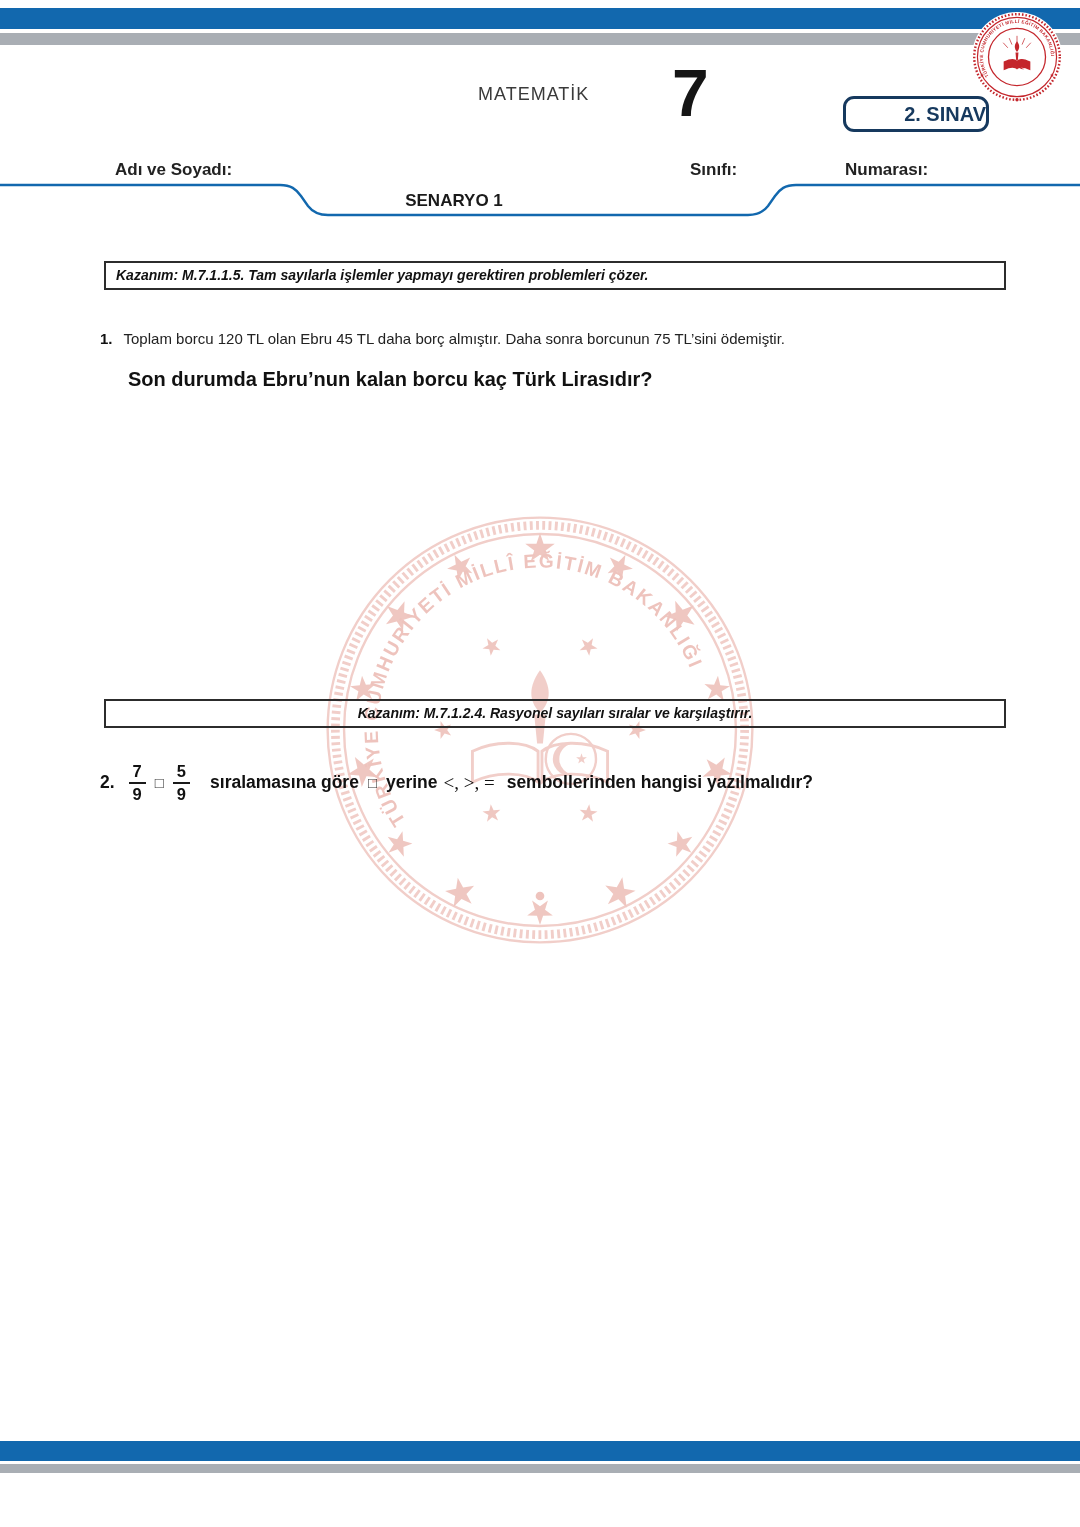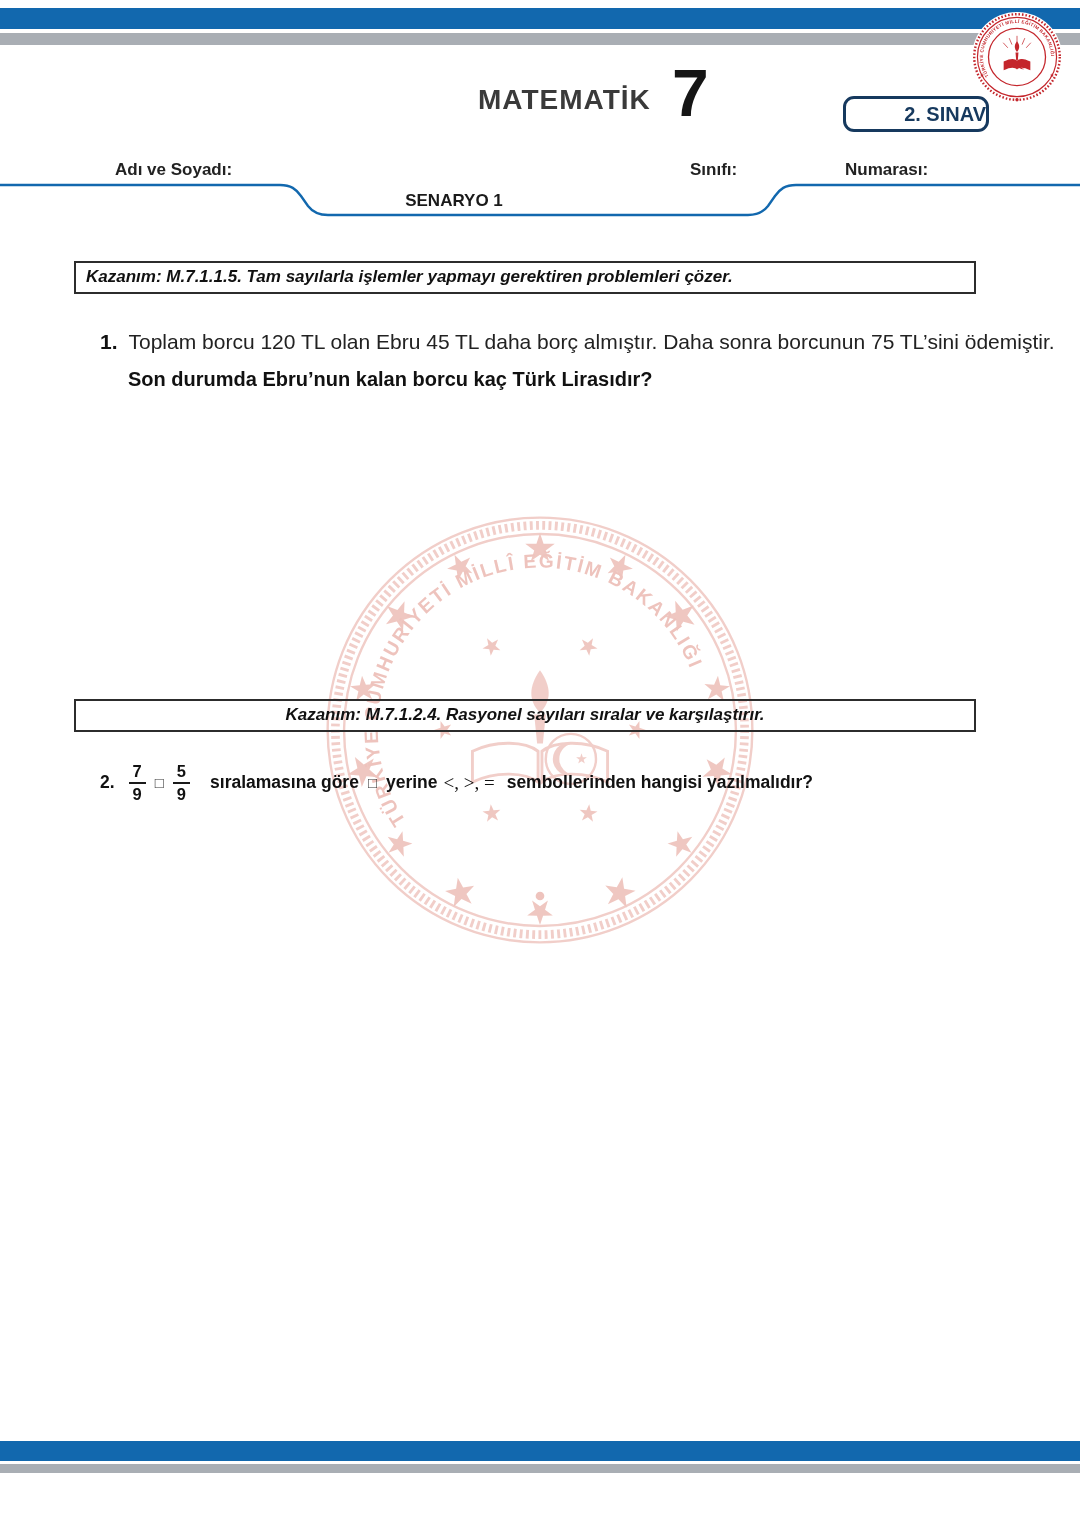--- a/index.html
+++ b/index.html
@@ -8,41 +8,41 @@
 
   
   .bar-blue{left:0;width:1080px;height:21px;background:#1268ae;}
   .bar-gray{left:0;width:1080px;height:12px;background:#a9aeb4;}
   #bar-blue-top{top:8px;}
   #bar-gray-top{top:33px;}
   #bar-blue-bottom{top:1441px;height:20px;}
   #bar-gray-bottom{top:1464px;height:9px;}
 
   
-  #page-title{left:478px;top:84px;font-size:28px;font-weight:700;letter-spacing:1px;color:#3a3a3a;}
+  #page-title{left:478px;top:84px;font-size:18px;font-weight:400;letter-spacing:1px;color:#3a3a3a;}
   #grade-number{left:672px;top:60px;font-size:66px;font-weight:800;line-height:1;color:#151515;}
   #exam-badge{left:843px;top:96px;width:140px;height:30px;border:3.5px solid #16395e;border-radius:11px;
     display:flex;align-items:center;justify-content:flex-end;font-size:20px;font-weight:700;color:#16395e;background:#fff;}
   .field-label{font-size:17px;font-weight:700;color:#222;}
   #name-label{left:115px;top:160px;}
   #class-label{left:690px;top:160px;}
   #number-label{left:845px;top:160px;}
 
   
   #header-divider{left:0;top:183px;}
   #scenario-tab{left:0;top:191px;width:908px;text-align:center;font-size:17px;font-weight:700;color:#1a1a1a;}
 
   
-  .kazanim{left:74px;width:902px;box-sizing:border-box;border:2px solid #2c2c2c;padding:4px 10px 5px;
-    font-size:17px;font-weight:700;font-style:italic;color:#111;background:transparent;}
+  .kazanim{left:104px;width:902px;box-sizing:border-box;border:2px solid #2c2c2c;padding:4px 10px 5px;
+    font-size:14px;font-weight:700;font-style:italic;color:#111;background:transparent;}
   #kazanim-1{top:261px;}
   #kazanim-2{top:699px;text-align:center;}
 
   
-  #question-1{left:100px;top:330px;font-size:21px;color:#222;white-space:nowrap;}
+  #question-1{left:100px;top:330px;font-size:15px;color:#222;white-space:nowrap;}
   #question-1 .qnum{font-weight:700;margin-right:11px;color:#111;}
   #question-1-bold{left:128px;top:368px;font-size:20px;font-weight:700;color:#111;}
 
   
   #question-2{left:100px;top:762px;display:flex;align-items:center;font-size:17.5px;font-weight:700;color:#111;}
   #question-2 .qnum{margin-right:14px;}
   .frac{display:inline-flex;flex-direction:column;align-items:center;font-size:16.5px;font-weight:700;line-height:1.15;}
   .frac .num{border-bottom:2px solid #1a1a1a;padding:0 4px 1px;}
   .frac .den{padding-top:1px;}
   .sqbox{font-size:15px;margin:0 9px;color:#333;font-weight:400;}

